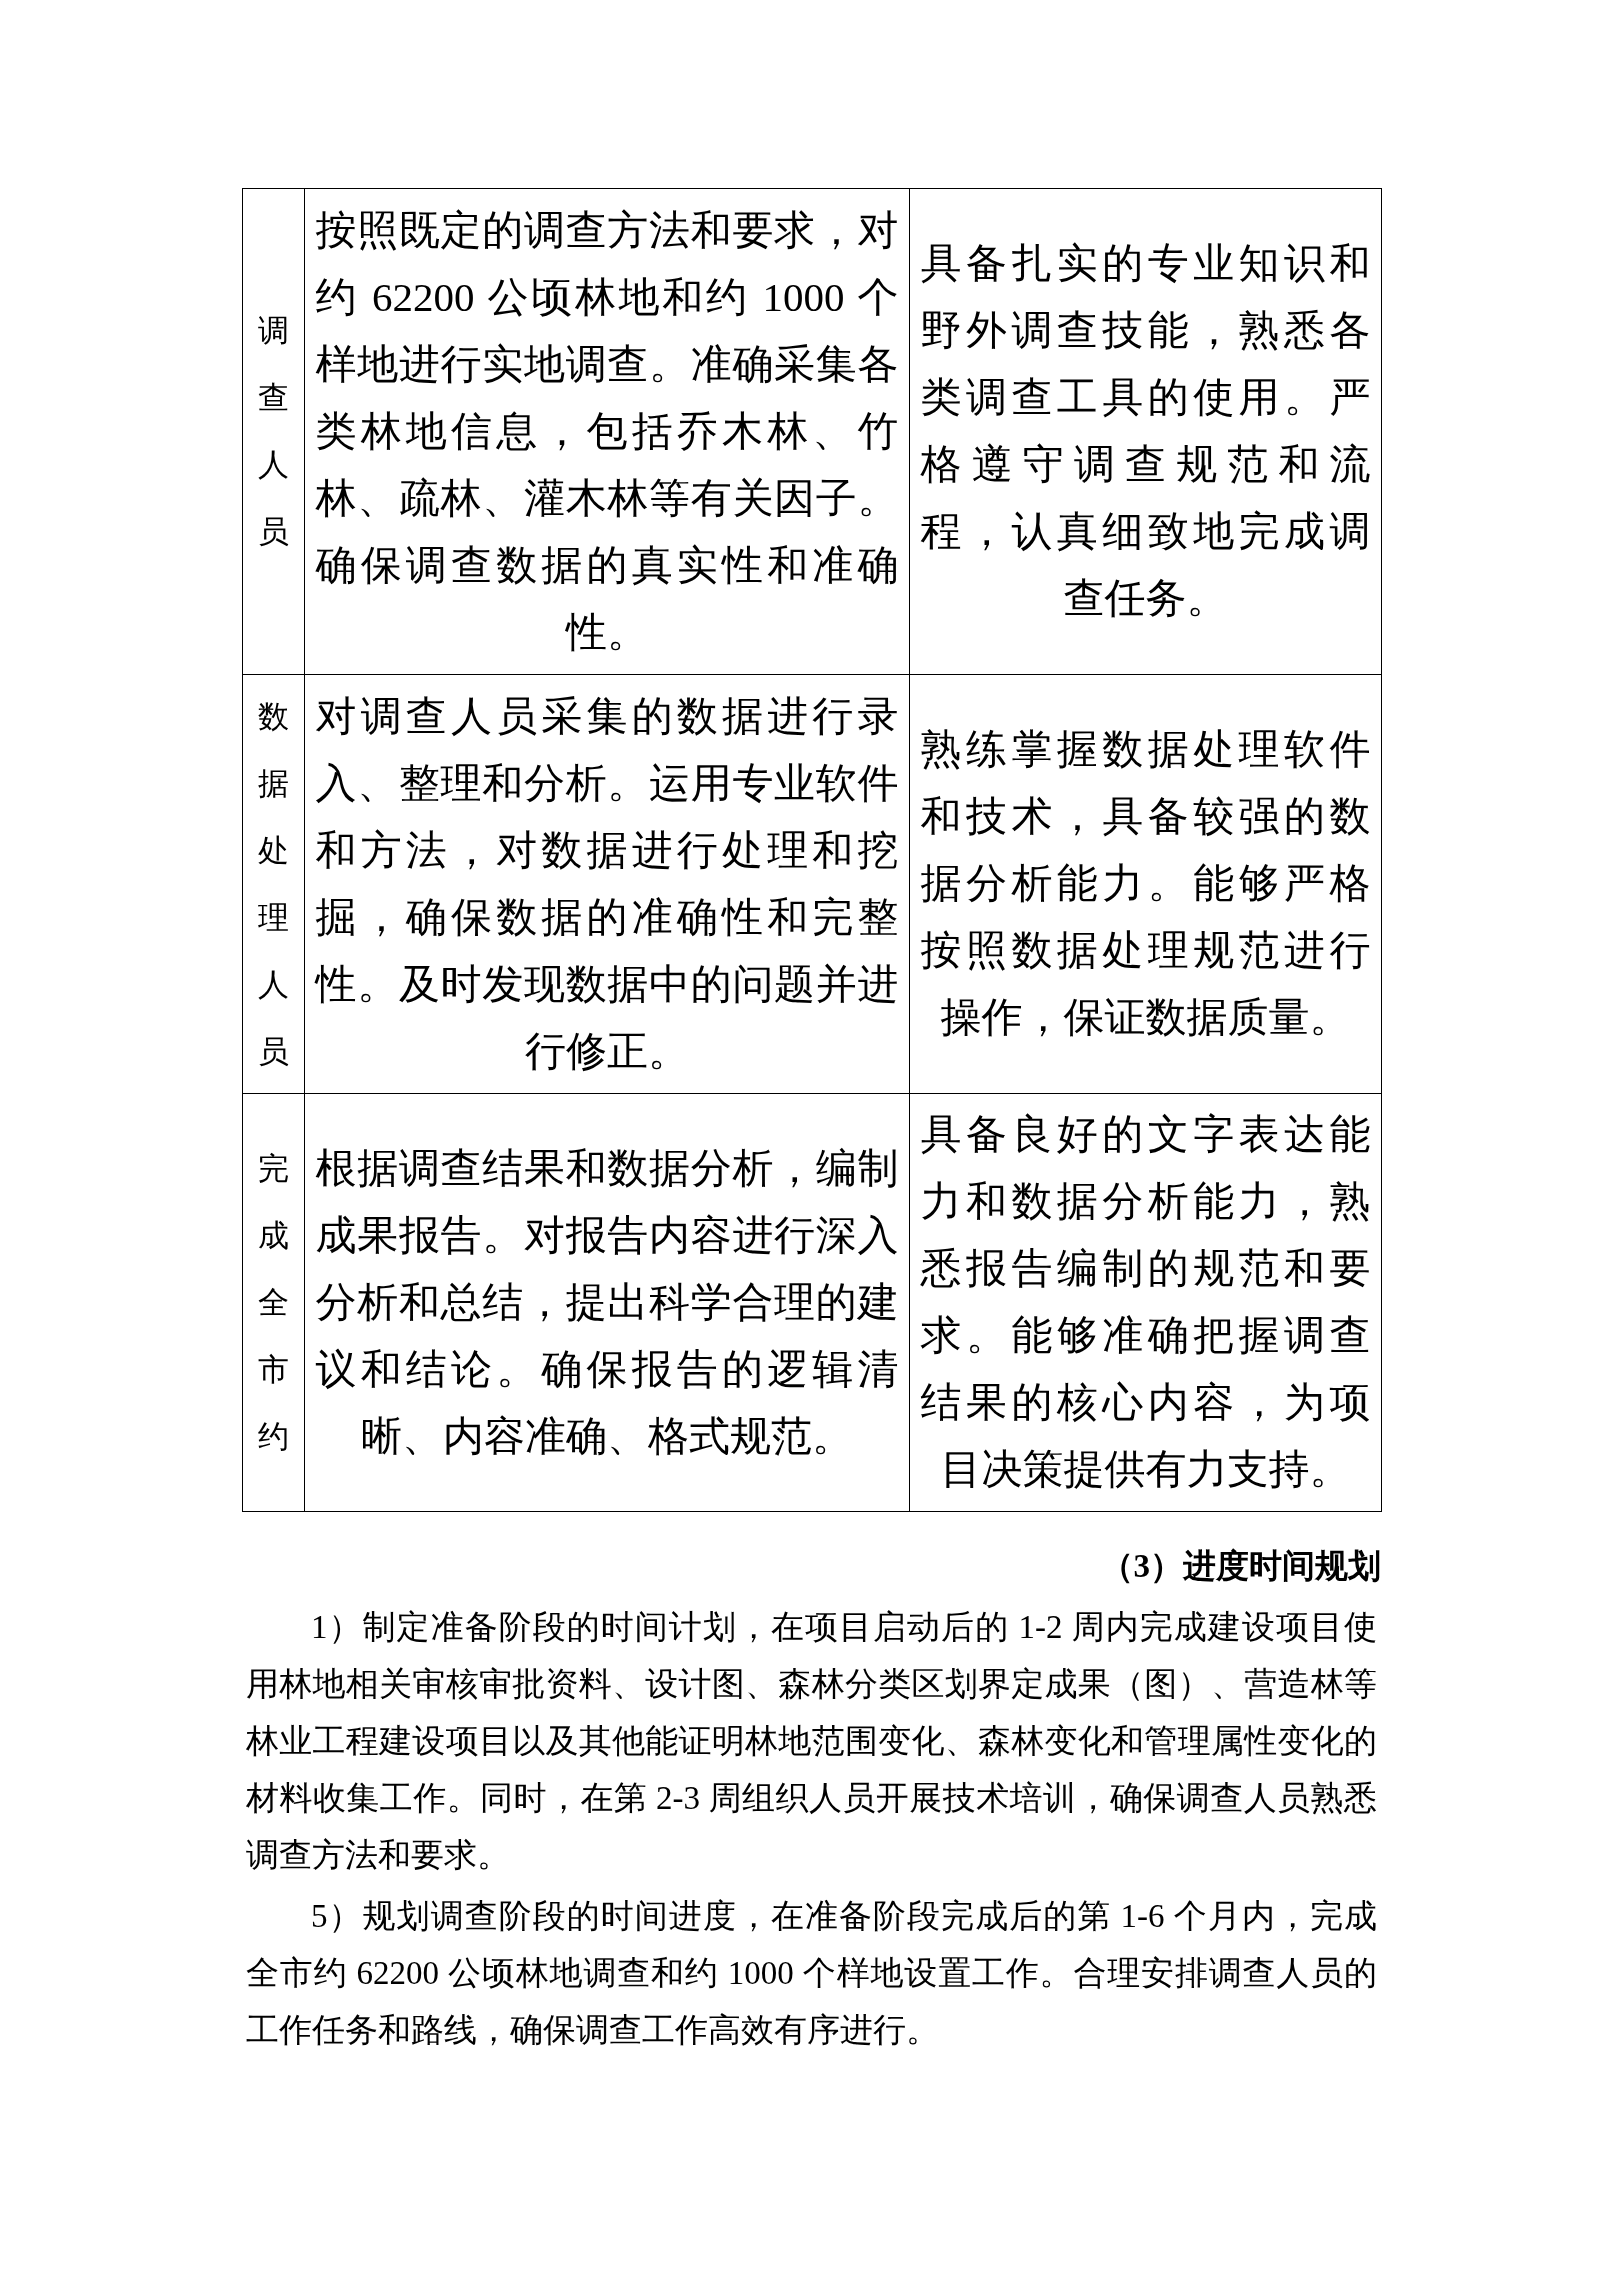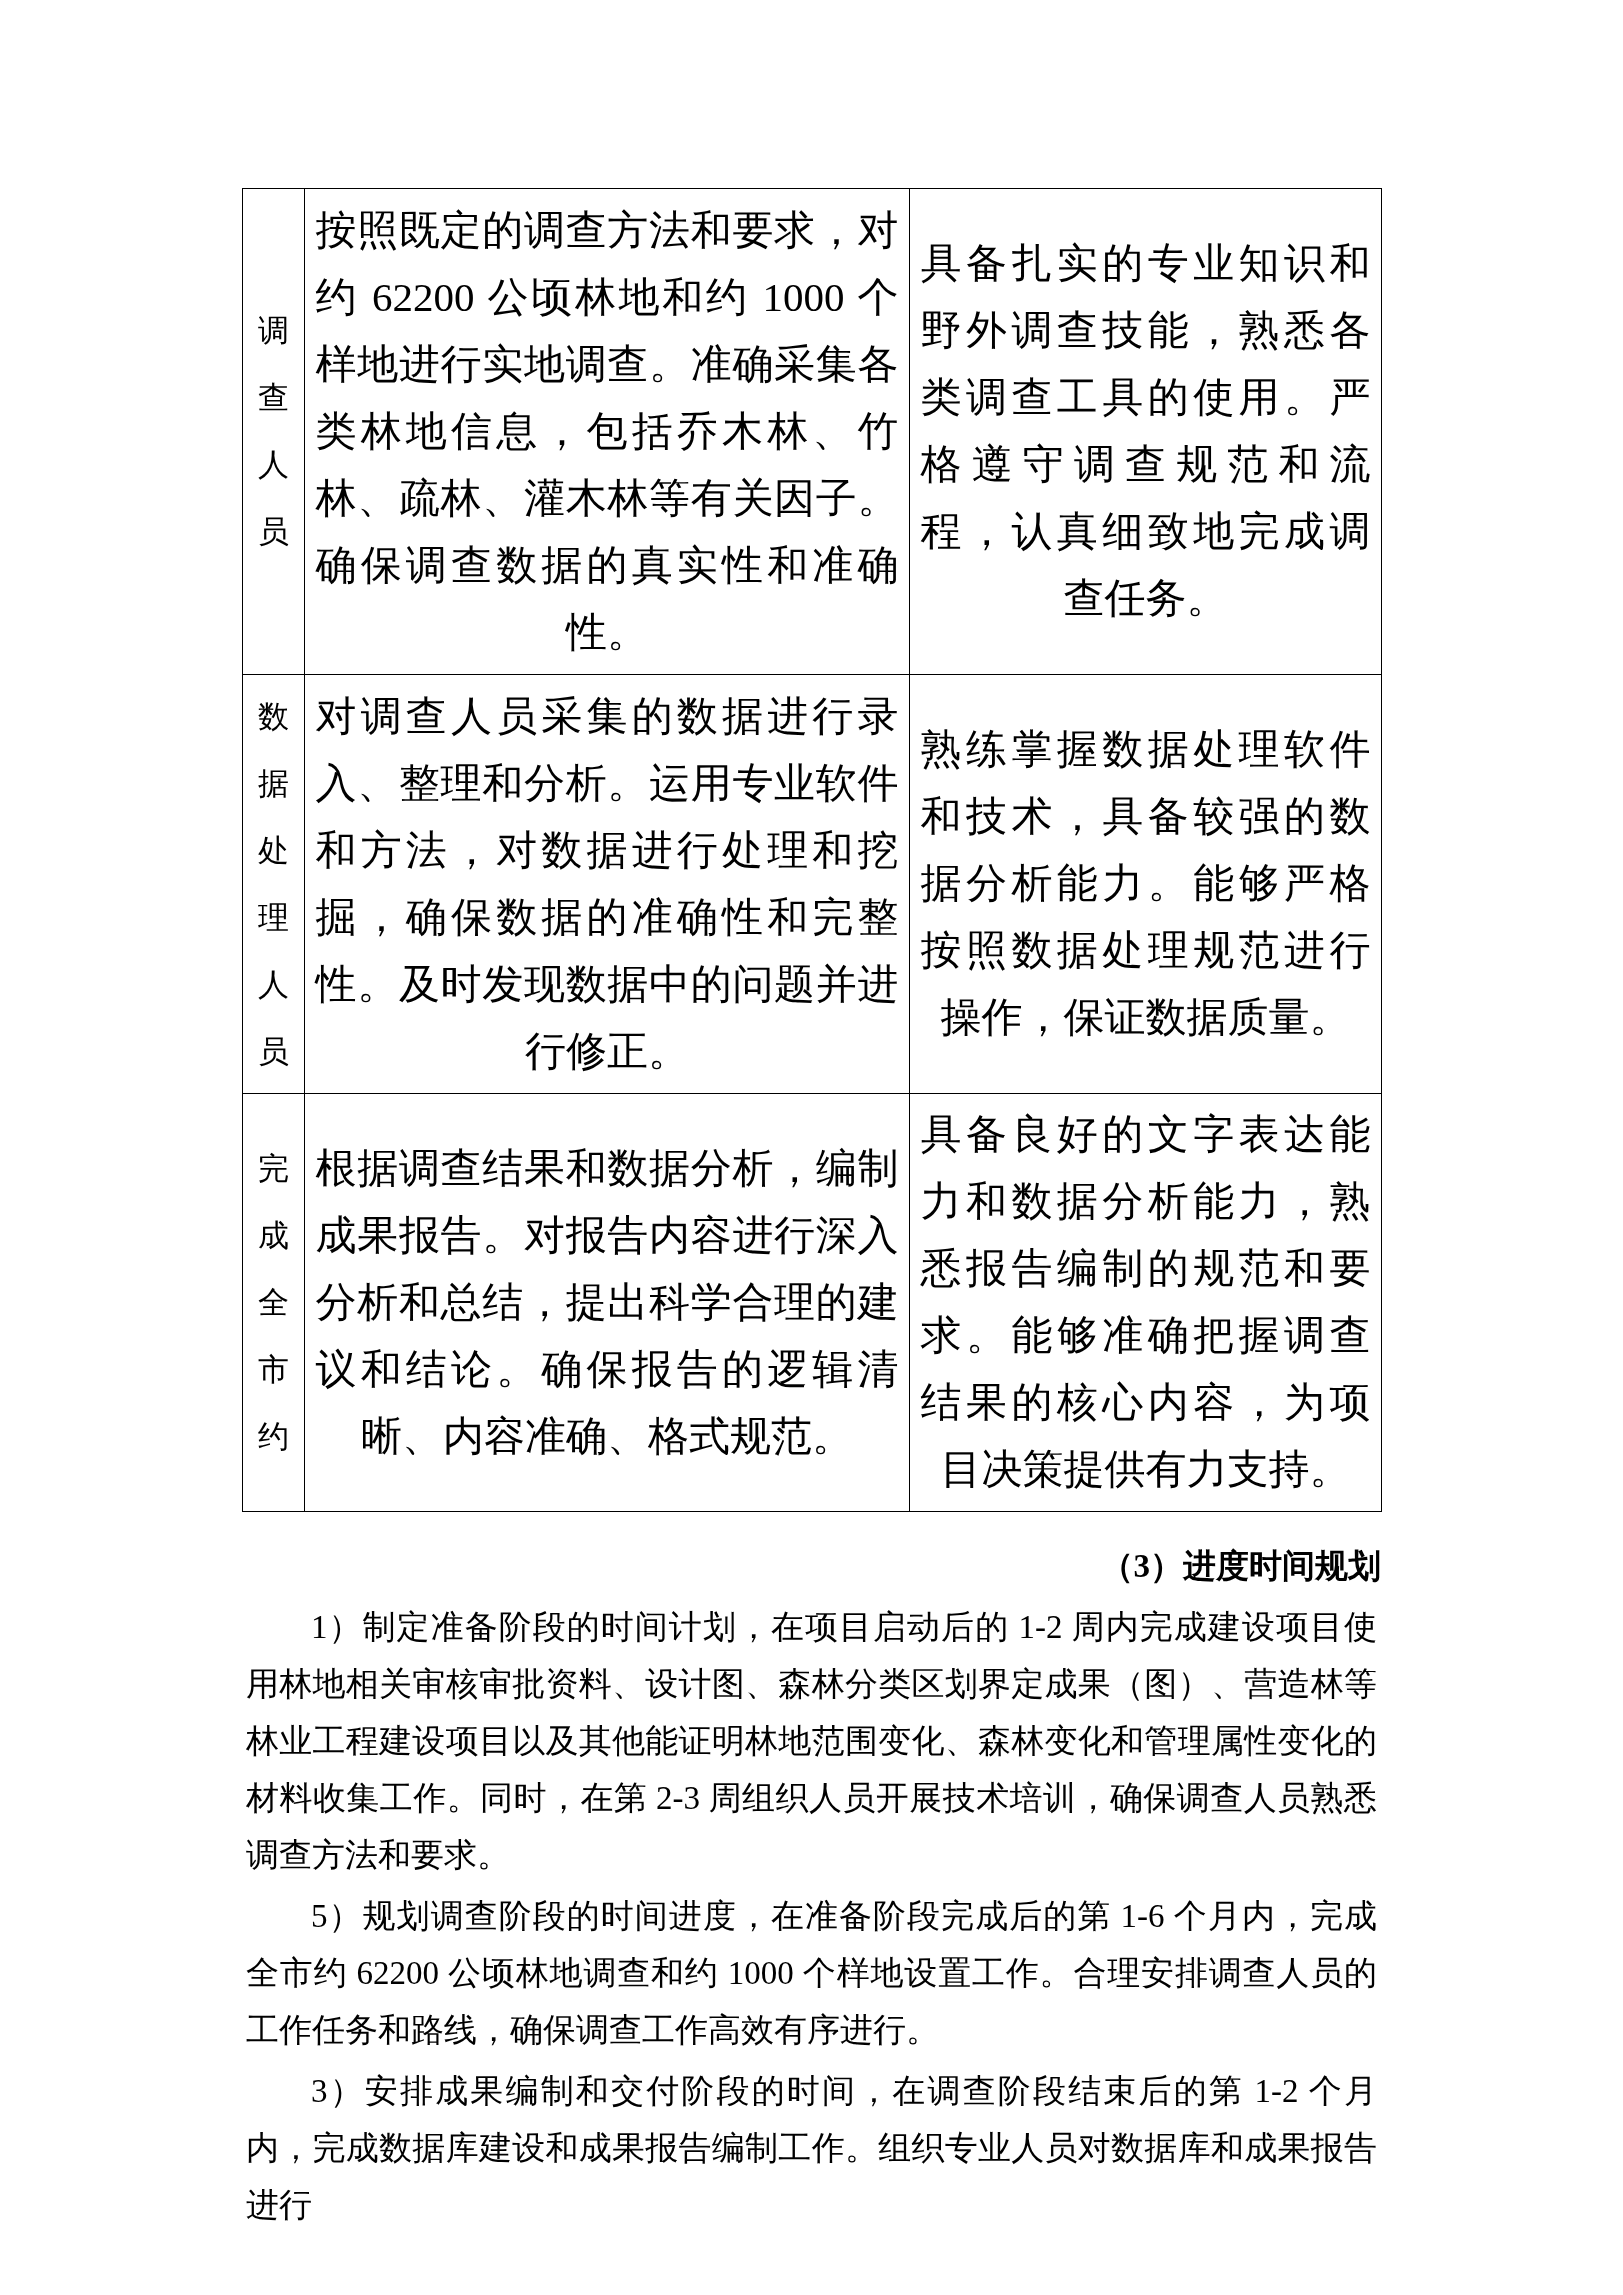--- a/index.html
+++ b/index.html
@@ -103,17 +103,16 @@
           <td class="duty-cell">根据调查结果和数据分析，编制成果报告。对报告内容进行深入分析和总结，提出科学合理的建议和结论。确保报告的逻辑清晰、内容准确、格式规范。</td>
           <td class="req-cell">具备良好的文字表达能力和数据分析能力，熟悉报告编制的规范和要求。能够准确把握调查结果的核心内容，为项目决策提供有力支持。</td>
         </tr>
       </tbody>
     </table>
 
     <p class="section-heading">（3）进度时间规划</p>
 
     <p class="para">1）制定准备阶段的时间计划，在项目启动后的 1-2 周内完成建设项目使用林地相关审核审批资料、设计图、森林分类区划界定成果（图）、营造林等林业工程建设项目以及其他能证明林地范围变化、森林变化和管理属性变化的材料收集工作。同时，在第 2-3 周组织人员开展技术培训，确保调查人员熟悉调查方法和要求。</p>
     <p class="para">5）规划调查阶段的时间进度，在准备阶段完成后的第 1-6 个月内，完成全市约 62200 公顷林地调查和约 1000 个样地设置工作。合理安排调查人员的工作任务和路线，确保调查工作高效有序进行。</p>
-    <p class="para">3）安排成果编制和交付阶段的时间，在调查阶段结束后的第 1-2 个月内，完成数据库建设和成果报告编制工作。组织专业人员对数据库和成果报告进行</p>
 
   </div>
 </div>
 
 
 </body></html>

